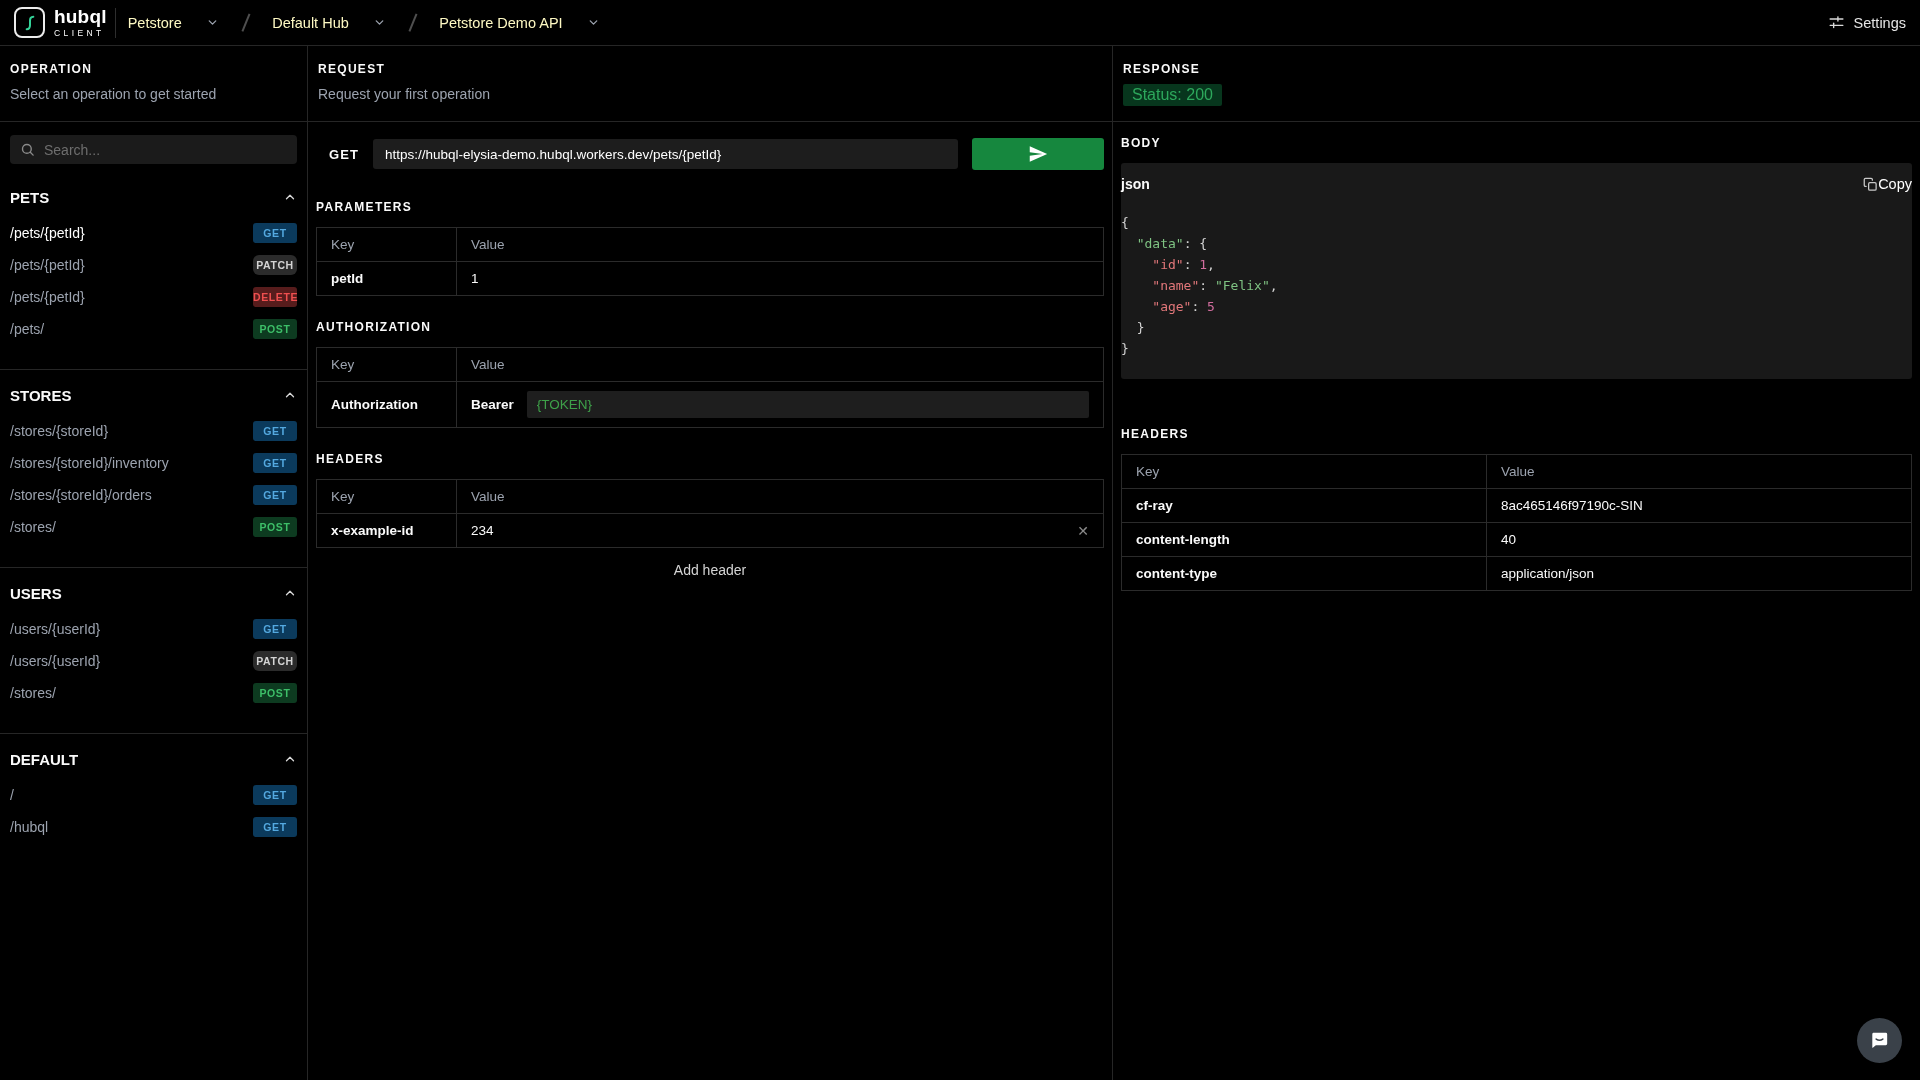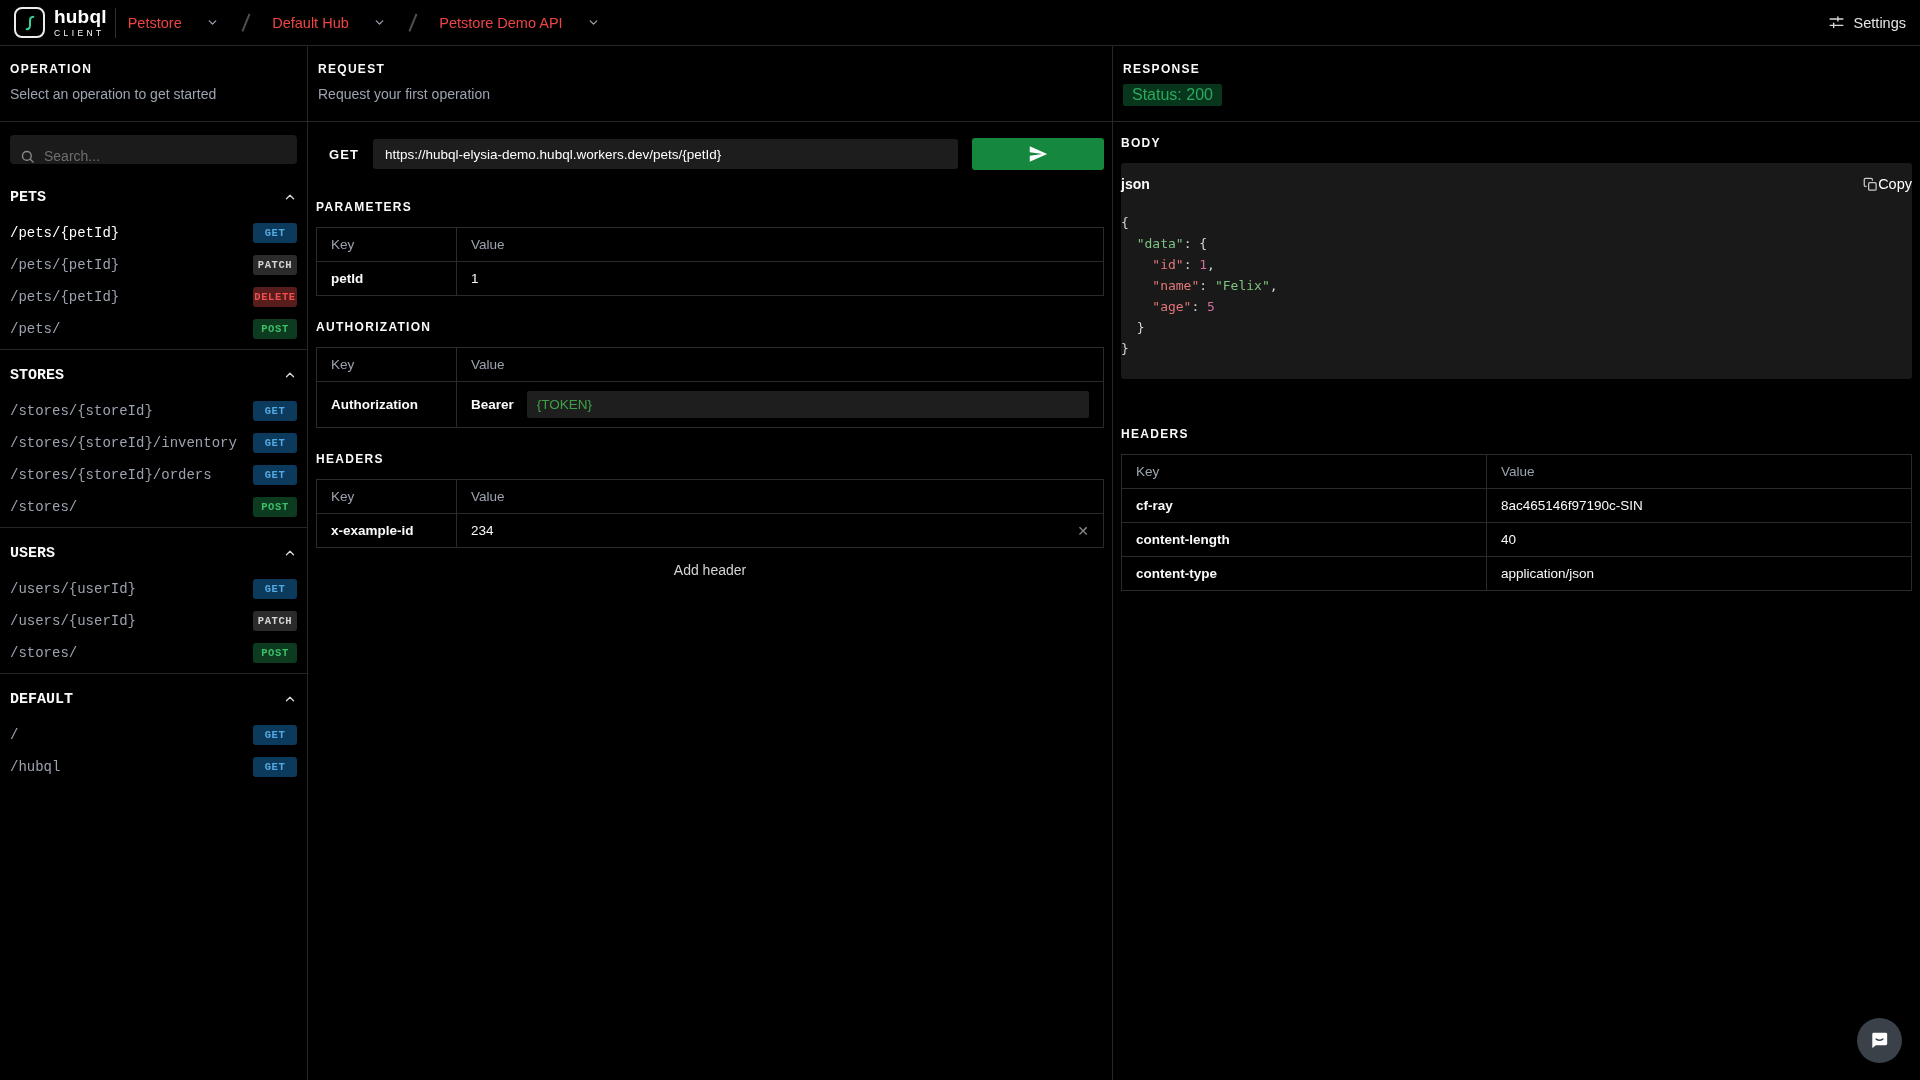--- a/index.html
+++ b/index.html
@@ -9,48 +9,48 @@
 
   
   .topbar { height:46px; display:flex; align-items:center; padding:0 14px; border-bottom:1px solid var(--border,#262626); }
   .brand { display:flex; align-items:center; gap:9px; background:none; border:none; color:#fff; cursor:pointer; }
   .brand-icon { width:31px; height:31px; border:2px solid #ececec; border-radius:8px; display:grid; place-items:center; }
   .brand-text { display:flex; flex-direction:column; align-items:flex-start; line-height:1; }
   .brand-name { font-size:19px; font-weight:700; letter-spacing:.2px; }
   .brand-sub { font-size:8.5px; letter-spacing:3.4px; margin-top:3px; color:#fff; }
   .topbar-sep { width:1px; height:30px; background:#2e2e2e; margin:0 12px 0 8px; }
   .breadcrumb { display:flex; align-items:center; font-size:14.5px; }
-  .crumb { display:flex; align-items:center; gap:24px; background:none; border:none; color:#ef4444; font-size:14.5px; font-family:inherit; cursor:pointer; }
+  .crumb { display:flex; align-items:center; gap:24px; background:none; border:none; color:#fef9c3; font-size:14.5px; font-family:inherit; cursor:pointer; }
   .bc-slash { display:inline-block; width:1.5px; height:19px; background:#4f4f4f; transform:rotate(22deg); margin:0 26px; }
   .settings { margin-left:auto; display:flex; align-items:center; gap:9px; background:none; border:none; color:#e5e5e5; font-size:14.5px; font-family:inherit; cursor:pointer; }
 
   
   .main { display:flex; height:1034px; }
   .sidebar { width:308px; border-right:1px solid var(--border,#262626); }
   .request-col { width:805px; border-right:1px solid var(--border,#262626); }
   .response-col { flex:1; }
 
   .panel-head { height:76px; padding:16px 10px 0; border-bottom:1px solid var(--border,#262626); }
   .panel-head h3 { font-size:12px; font-weight:700; letter-spacing:1.3px; }
   .panel-head p { font-size:14px; color:var(--muted,#9ca3af); margin-top:10px; }
 
   
-  .search-box { margin:13px 10px 8px; height:29px; background:#1b1b1b; border-radius:4px; display:flex; align-items:flex-end; gap:9px; padding:0 10px; }
+  .search-box { margin:13px 10px 8px; height:29px; background:#1b1b1b; border-radius:4px; display:flex; align-items:center; gap:9px; padding:0 10px; }
   .search-box input { flex:1; background:none; border:none; outline:none; color:#d4d4d4; font-size:14px; font-family:inherit; }
   .search-box input::placeholder { color:#6e6e6e; }
-  .group { padding:10px 10px 4px; border-bottom:1px solid var(--border,#262626);font-family:Liberation Mono, monospace; }
+  .group { padding:10px 10px 24px; border-bottom:1px solid var(--border,#262626); }
   .group:last-child { border-bottom:none; }
   .group-header { display:flex; justify-content:space-between; align-items:center; height:30px; margin-bottom:5px; cursor:pointer; }
   .group-title { font-size:15px; font-weight:700; }
   .op-row { display:flex; justify-content:space-between; align-items:center; height:32px; cursor:pointer; }
   .op-path { font-size:14px; color:var(--muted,#9ca3af);text-align:right; }
   .op-row.active .op-path { color:#fff; font-weight:500; }
   .badge { width:44px; text-align:center; font-size:10.5px; font-weight:700; letter-spacing:.6px; padding:4px 0; border-radius:3px; }
   .badge.GET    { background:var(--badge_get_bg,#0b3a5c);    color:var(--badge_get_fg,#54a9e0); }
-  .badge.PATCH  { background:var(--badge_patch_bg,#2b2b2b);  color:var(--badge_patch_fg,#d4d4d4); }
+  .badge.PATCH  { background:var(--badge_patch_bg,#2b2b2b);  color:var(--badge_patch_fg,#d4d4d4);border-radius:6px; }
   .badge.DELETE { background:var(--badge_delete_bg,#571c1c); color:var(--badge_delete_fg,#ef4f4f); }
   .badge.POST   { background:var(--badge_post_bg,#0d3b20);   color:var(--badge_post_fg,#3dbe68); }
 
   
   .url-row { display:flex; align-items:center; gap:14px; padding:16px 8px; }
   .method { font-size:13px; font-weight:700; letter-spacing:1.1px; padding-left:13px; }
   .url-input { flex:1; height:30px; background:var(--input_bg,#1d1d1d); border:none; border-radius:3px; color:#fff; font-size:13.5px; padding:0 12px; font-family:inherit; outline:none; }
   .send-btn { width:132px; height:32px; background:var(--send_button,#16873e); border:none; border-radius:3px; display:grid; place-items:center; cursor:pointer; }
 
   .section { padding:14px 8px 10px; }

